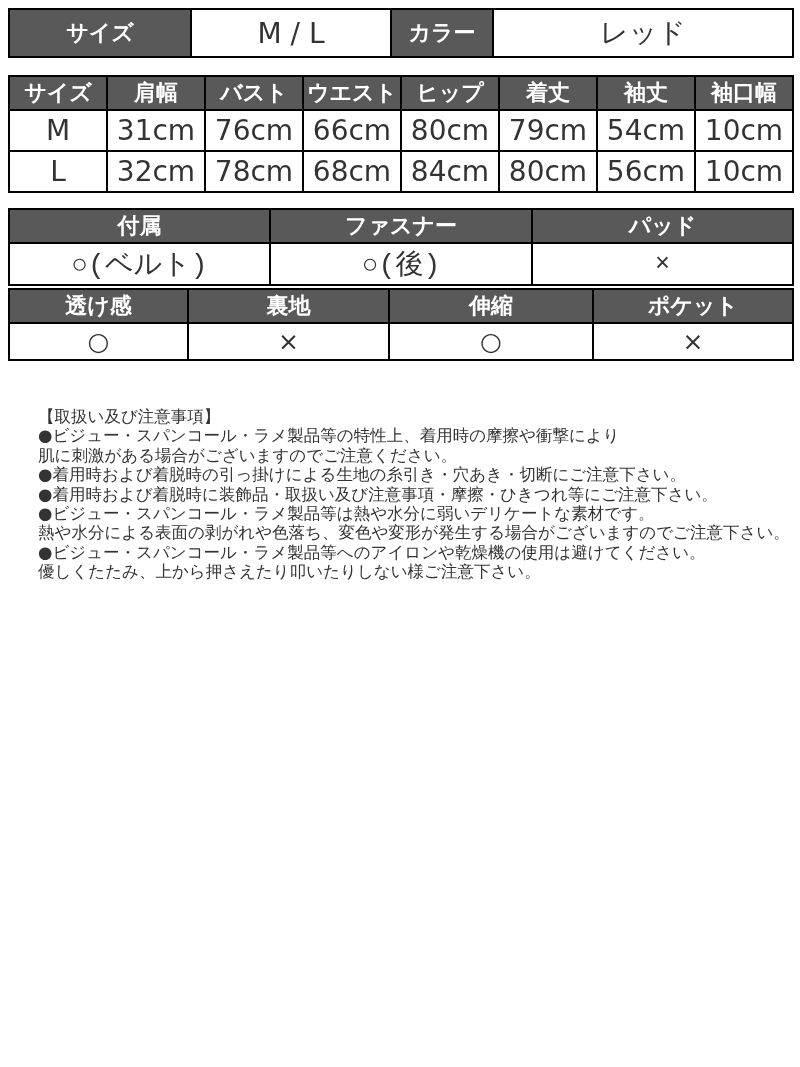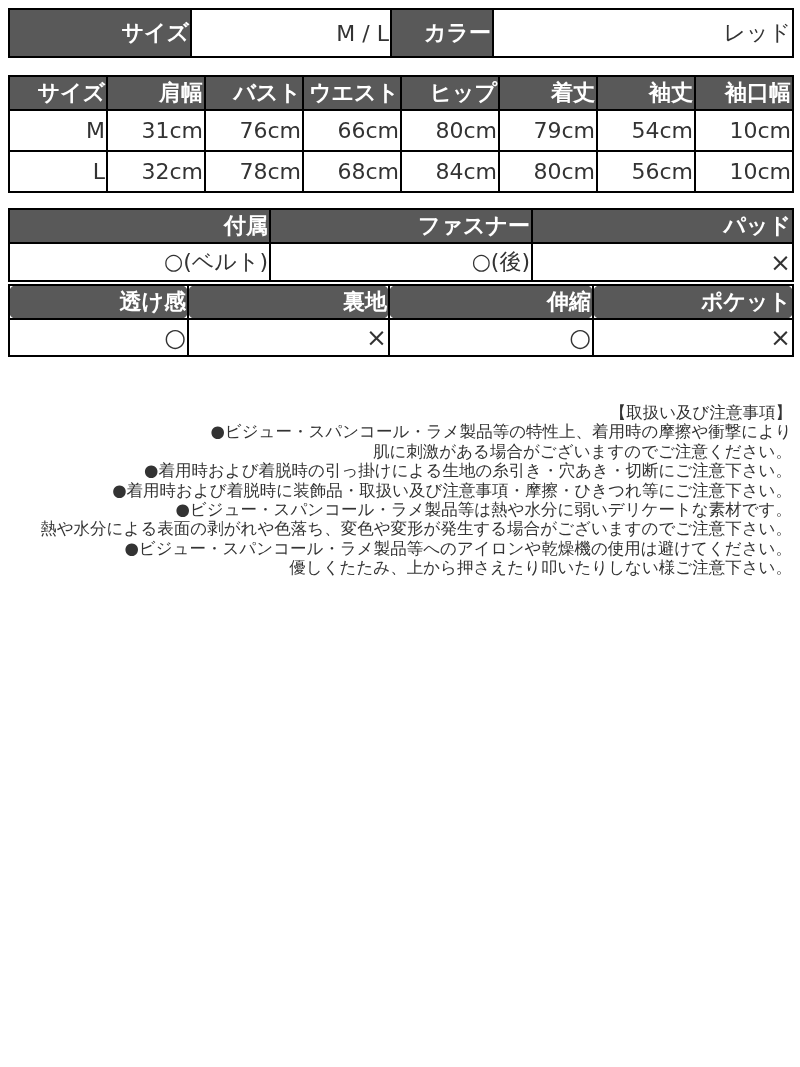--- a/index.html
+++ b/index.html
@@ -16,55 +16,55 @@
     overflow: hidden;
   }
   .wrap { padding: 8px; }
   table {
     border-collapse: collapse;
     table-layout: fixed;
     width: 784px;
   }
   td {
     border: 2px solid #000000;
-    text-align: right;
+    text-align: center;
     vertical-align: middle;
     overflow: hidden;
     white-space: nowrap;
   }
   .hd {
     background: #595959;
     color: #ffffff;
     font-weight: bold;
     font-size: 22px;
   }
   .val {
     background: #ffffff;
     color: #333333;
-    font-size: 22px;
+    font-size: 28px;
   }
   .t1 td { height: 44px; }
   .t2 { margin-top: 17px; }
   .t2 .hrow td { height: 29px; }
   .t2 .vrow td { height: 37px; }
   .t3 { margin-top: 15px; }
   .t3 .hrow td { height: 29px; }
-  .t3 .vrow td { height: 34px; }
+  .t3 .vrow td { height: 34px; font-family: Liberation Mono, monospace; }
   .t4 { margin-top: 2px; }
-  .t4 .hrow td { height: 29px; border-radius: 8px; }
+  .t4 .hrow td { height: 29px; }
   .t4 .vrow td { height: 33px; }
   .mark { font-size: 25px; }
   .notes {
     margin-top: 46px;
     padding-left: 30px;
     color: #333333;
     font-size: 16.5px;
     line-height: 19.4px;
   }
-  .notes div { white-space: nowrap; text-align: right; }
+  .notes div { white-space: nowrap; }
 </style>
 </head>
 <body>
 
 <div class="page">
   <div class="wrap">
 
     <table class="t1">
       <colgroup>
         <col style="width:182px">

